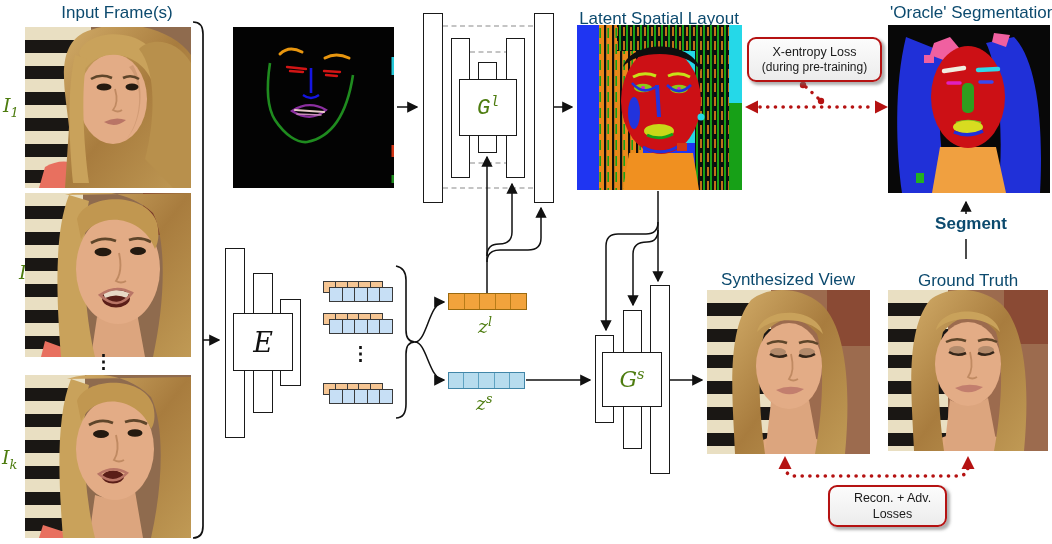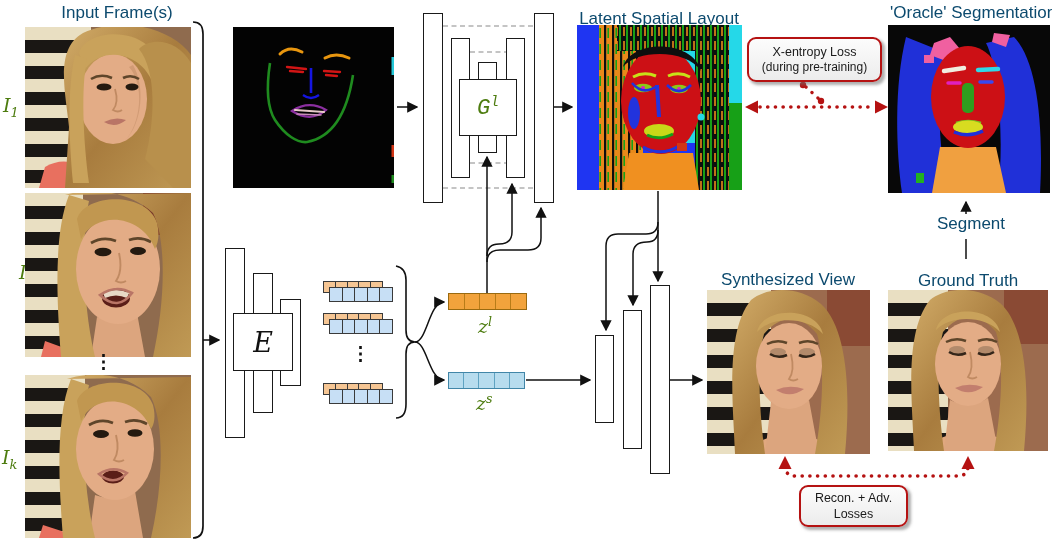--- a/index.html
+++ b/index.html
@@ -33,21 +33,21 @@
 </head>
 <body>
 
 <div id="canvas">
 
   <div class="title" style="left:117px;top:3px;">Input Frame(s)</div>
   <div class="title" style="left:659px;top:9px;">Latent Spatial Layout</div>
   <div class="title noctr" style="left:890px;top:3px;">'Oracle' Segmentation</div>
   <div class="title" style="left:788px;top:270px;">Synthesized View</div>
   <div class="title" style="left:968px;top:271px;">Ground Truth</div>
-  <div class="title" style="left:971px;top:214px;">Segment</div>
+  <div class="title" style="left:971px;top:214px;font-weight:bold;">Segment</div>
 
   <span class="mlabel" style="left:3px;top:94px;font-size:19px;"><span>I</span><sub>1</sub></span>
   <span class="mlabel" style="left:3px;top:261px;font-size:19px;margin-left:16px;"><span>I</span><sub>2</sub></span>
   <span class="mlabel" style="left:2px;top:446px;font-size:19px;"><span>I</span><sub>k</sub></span>
   <div class="dots" style="left:94px;top:352px;">⋮</div>
 
   <svg class="photo" style="left:25px;top:27px;" width="166" height="161" viewBox="0 0 166 161">
     <defs>
       <pattern id="st1" width="12" height="26" patternUnits="userSpaceOnUse">
         <rect width="12" height="26" fill="#E9DFC2"></rect>
@@ -286,20 +286,23 @@
   <div class="bar" style="left:478px;top:62px;width:19px;height:91px;"></div>
   <div class="bar" style="left:506px;top:38px;width:19px;height:140px;"></div>
   <div class="bar" style="left:534px;top:13px;width:20px;height:190px;"></div>
   <div class="modbox" style="left:459px;top:79px;width:58px;height:57px;font-size:22px;">
     <span class="mlabel" style="position:static;font-family:Liberation Mono, monospace;"><span>G</span><sup>l</sup></span>
   </div>
 
   <div class="bar" style="left:595px;top:335px;width:19px;height:88px;"></div>
   <div class="bar" style="left:623px;top:310px;width:19px;height:139px;"></div>
   <div class="bar" style="left:650px;top:285px;width:20px;height:189px;"></div>
+  <div class="modbox" style="left:602px;top:352px;width:60px;height:55px;font-size:22px;">
+    <span class="mlabel" style="position:static;"><span>G</span><sup>s</sup></span>
+  </div>
 
   <div class="vec mini-o" style="left:323px;top:281px;width:60px;height:12px;">
       <div class="cell"></div>
       <div class="cell"></div>
       <div class="cell"></div>
       <div class="cell"></div>
       <div class="cell"></div>
     </div>
   <div class="vec mini-b" style="left:329px;top:287px;width:64px;height:15px;">
       <div class="cell"></div>
@@ -352,21 +355,21 @@
       <div class="cell"></div>
       <div class="cell"></div>
       <div class="cell"></div>
     </div>
   <span class="mlabel" style="left:476px;top:391px;font-size:19px;"><span>z</span><sup>s</sup></span>
 
   <div class="lossbox" style="left:747px;top:37px;width:131px;height:41px;">
     <div>X-entropy Loss</div>
     <div style="font-size:12px;">(during pre-training)</div>
   </div>
-  <div class="lossbox" style="left:799px;top:485px;width:105px;height:38px;">
+  <div class="lossbox" style="left:828px;top:485px;width:105px;height:38px;padding-left:10px;">
     <div>Recon. + Adv.</div>
     <div>Losses</div>
   </div>
 
   <svg class="overlay" width="1052" height="544" viewBox="0 0 1052 544">
     <defs>
       <marker id="ab" viewBox="0 0 8 8" refX="7" refY="4" markerWidth="7.5" markerHeight="7.5" orient="auto">
         <path d="M0,0 L8,4 L0,8 Z" fill="#111"></path>
       </marker>
     </defs>

